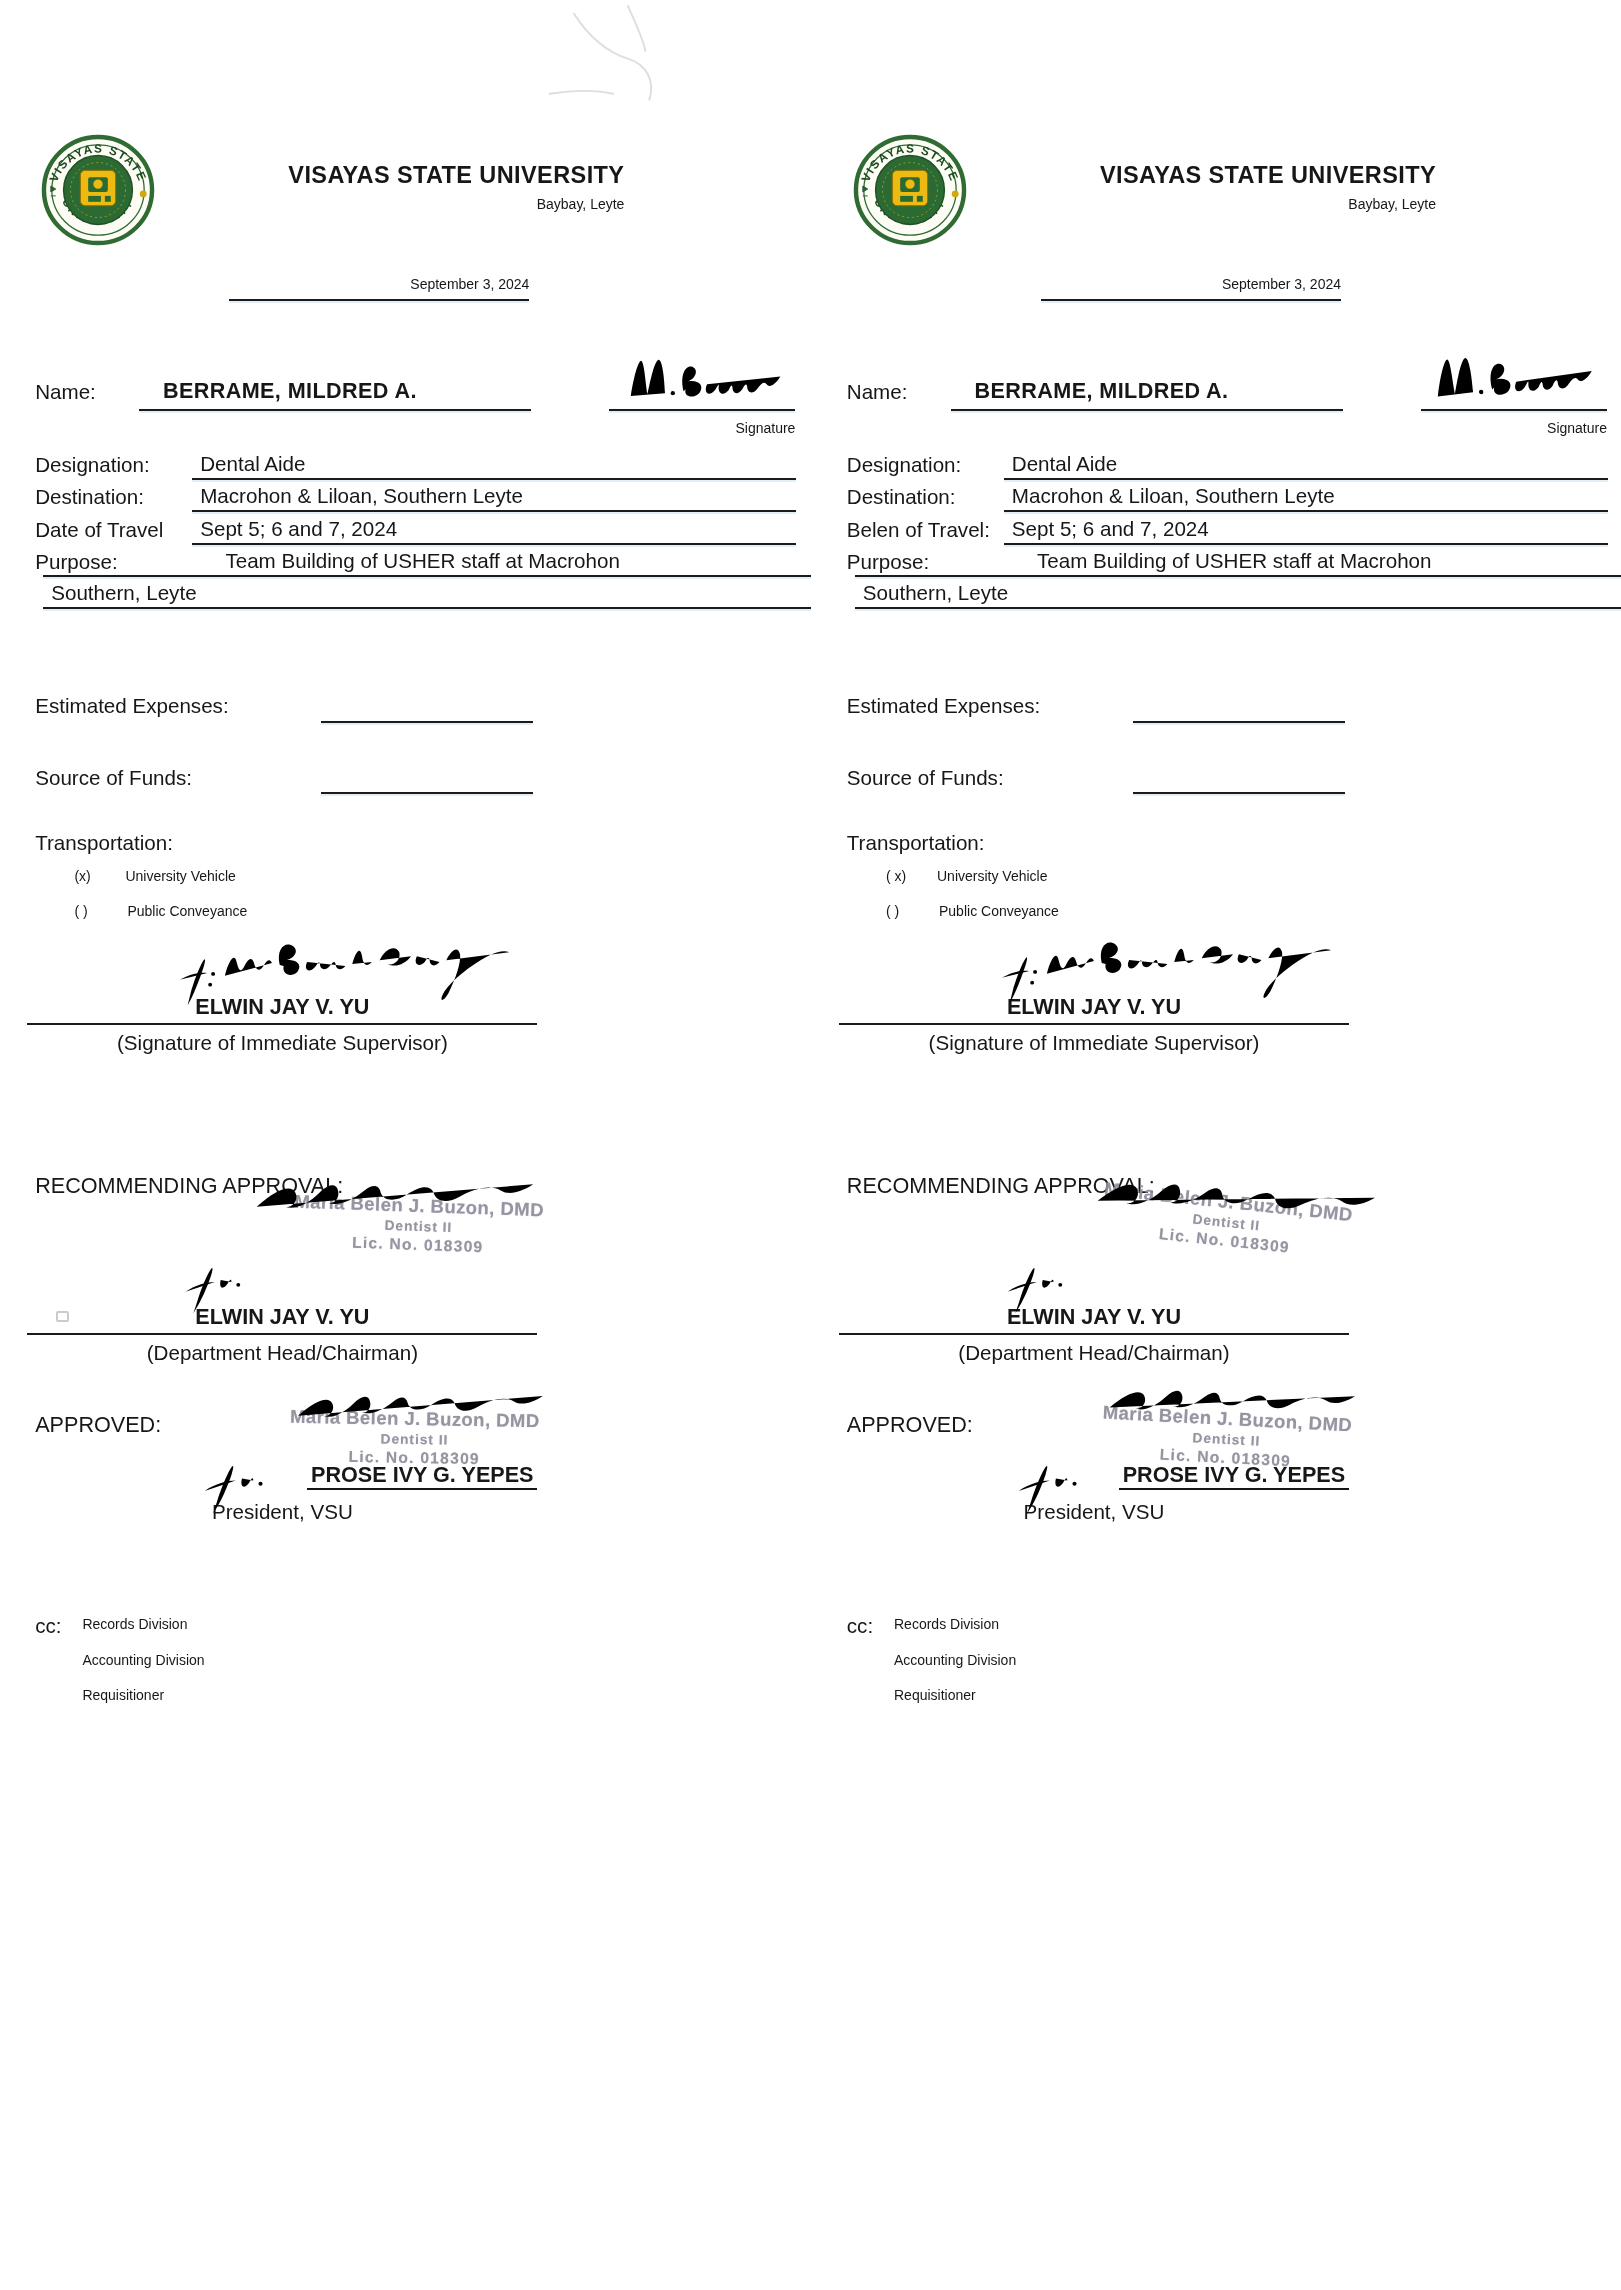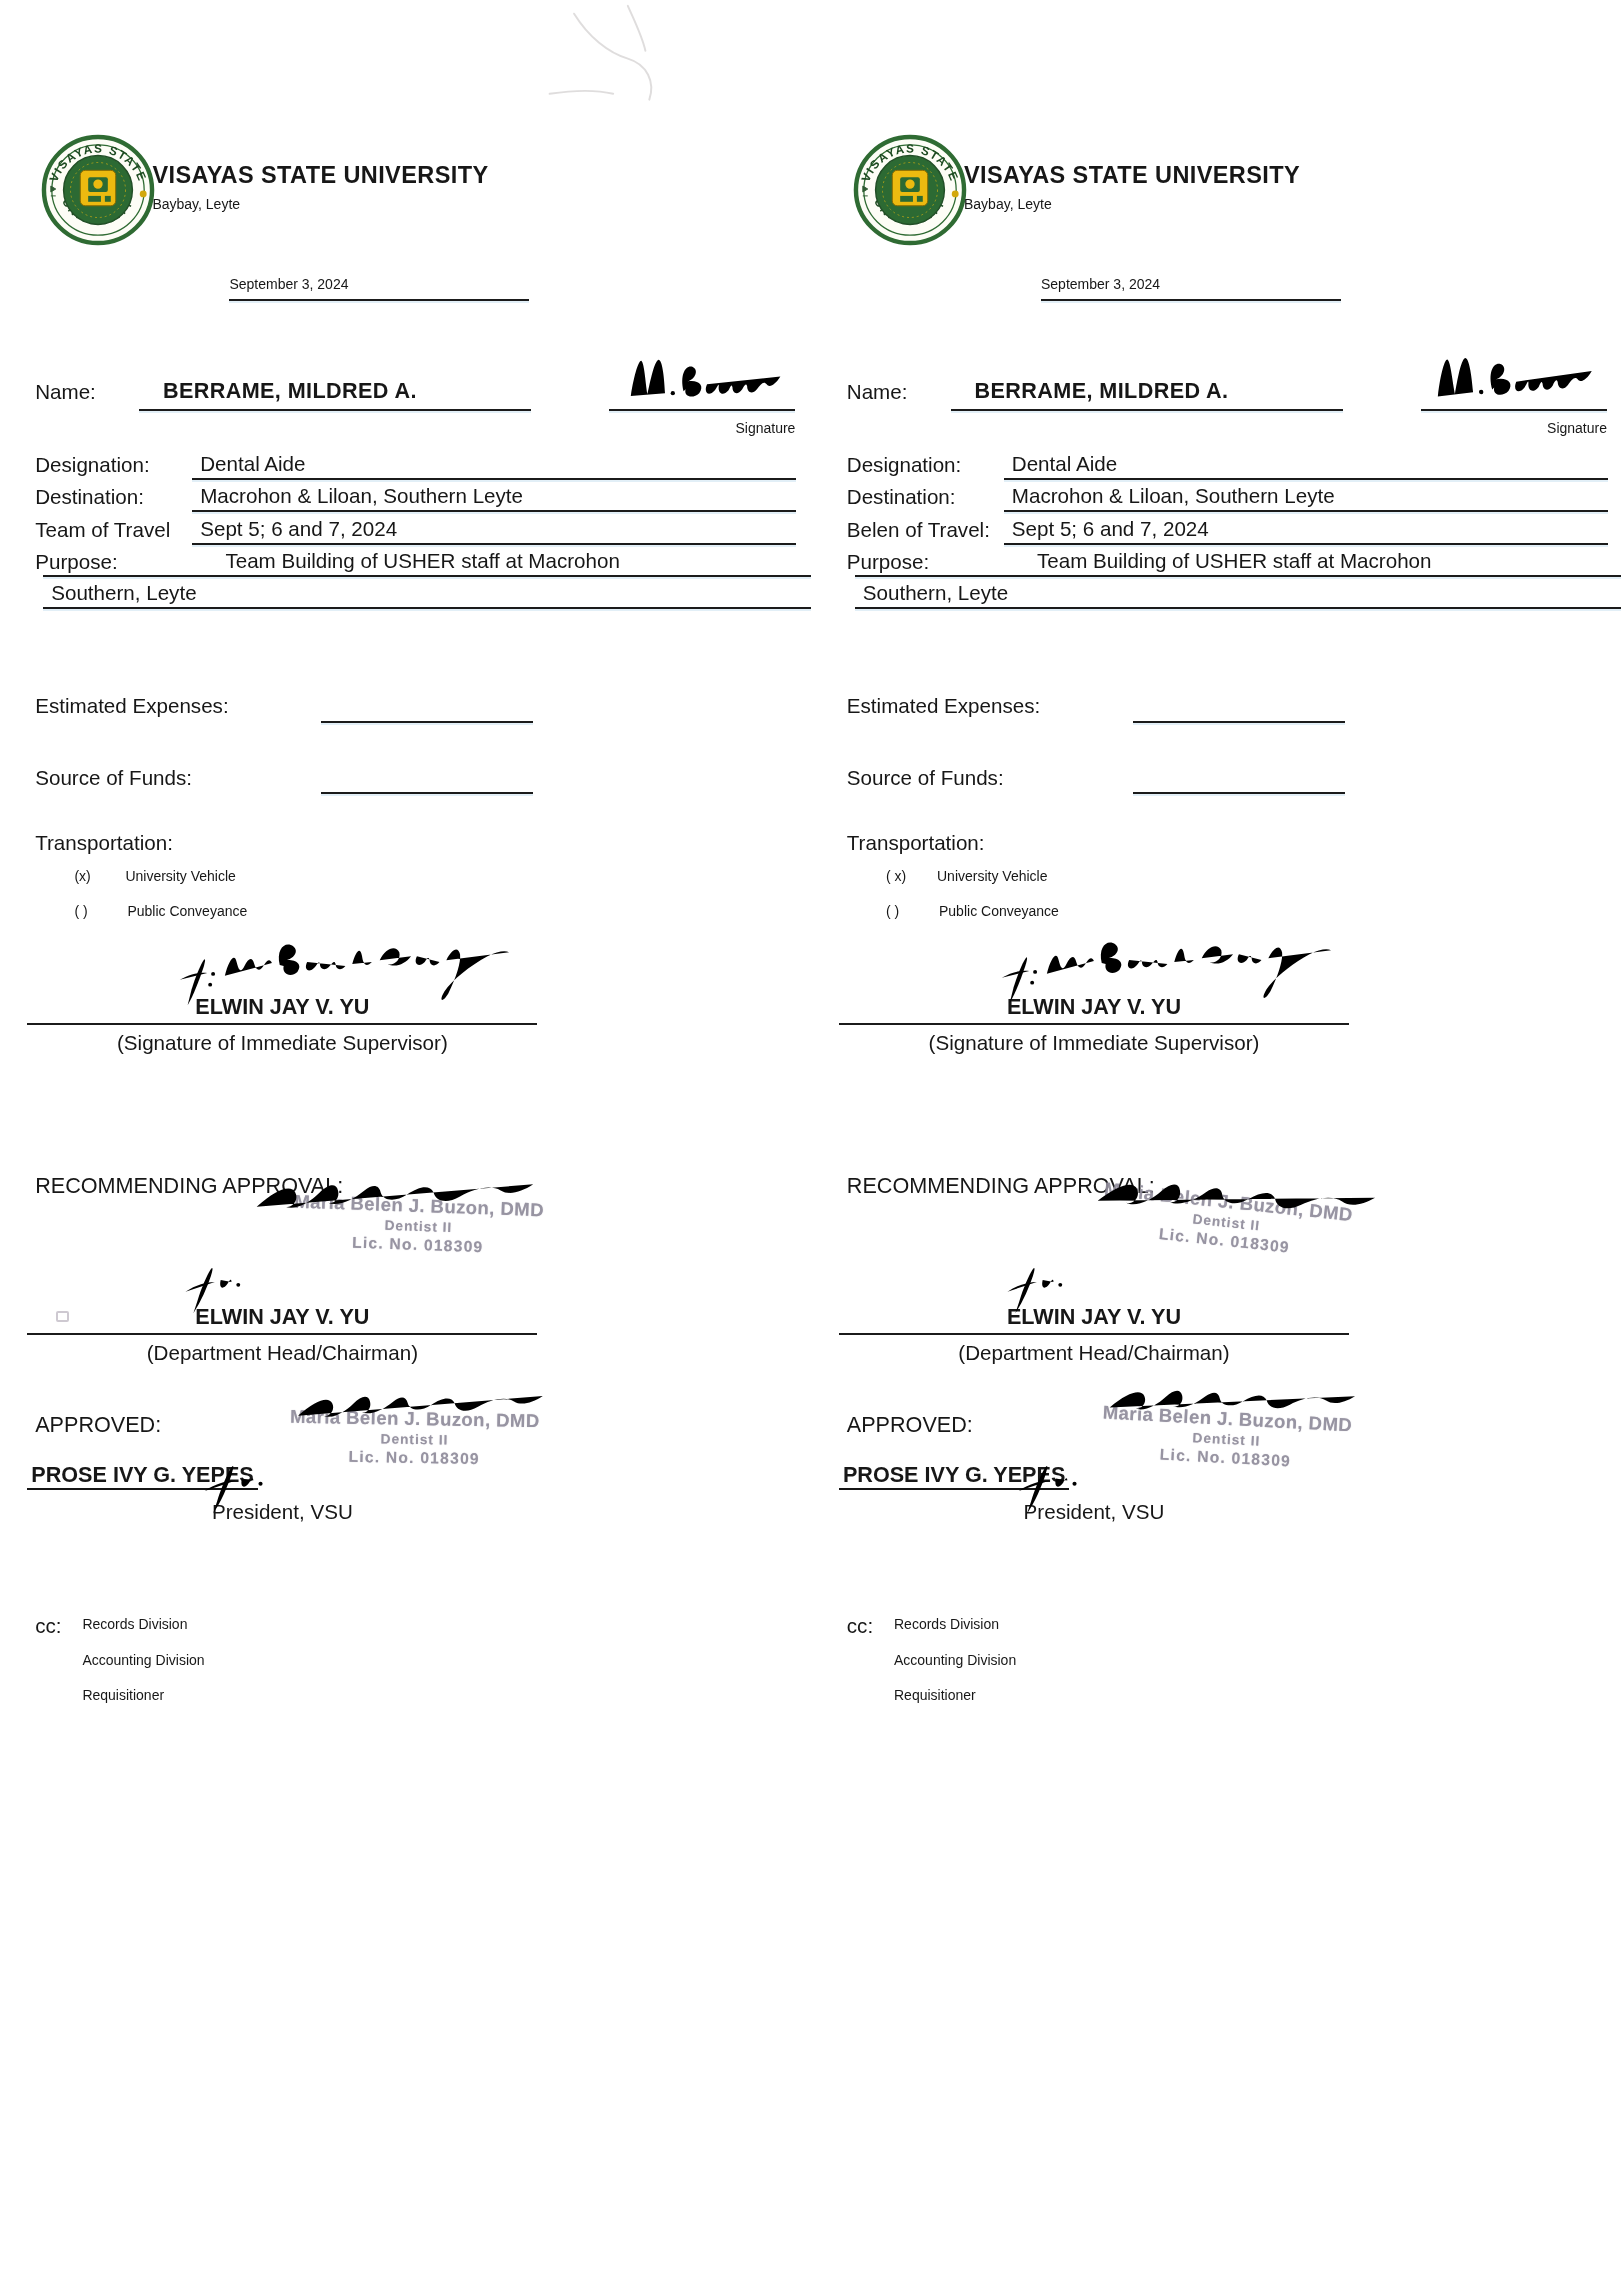--- a/index.html
+++ b/index.html
@@ -4,21 +4,21 @@
 <style>
   *{margin:0;padding:0;box-sizing:border-box}
   html,body{background:#ffffff}
   body{width:1621px;height:2291px;position:relative;overflow:hidden;
        font-family:"Liberation Sans",sans-serif;color:#171717;}
   .col{position:absolute;top:0;width:776px;height:2291px}
   .c1{left:27.4px}.c2{left:839px}
   .abs{position:absolute}
   .t{font-size:14px;line-height:25.5px}
   .b{font-weight:bold}
-  .ctr{text-align:left}
+  .ctr{text-align:right}
   .u{border-bottom:2.5px solid #1b1b1b;box-shadow:0 2px 0 rgba(140,190,225,.25)}
   .fl{position:absolute;left:7.8px;font-size:20.6px;line-height:27.4px}
   .fv{position:absolute;left:165px;width:604px;height:31px;font-size:20.6px;line-height:29px;
       padding-left:7.8px;border-bottom:2.5px solid #1b1b1b;box-shadow:0 2px 0 rgba(140,190,225,.25)}
   .fullv{left:16px;width:768px}
   .nameblock{position:absolute;left:0;width:510px;text-align:center;height:31px;
       border-bottom:2.5px solid #1b1b1b}
   .caption{position:absolute;left:0;width:510px;text-align:center;font-size:20.6px}
   .stamp{position:absolute;width:333px;color:#908c9b;text-align:center;font-weight:bold;
       z-index:1;opacity:.93;text-shadow:0 0 1px rgba(144,140,155,.5)}
@@ -114,21 +114,21 @@
   <div class="abs u" style="left:582px;top:378px;width:186px;height:33px"></div>
   <svg class="ink" style="left:594px;top:345px" width="176" height="65" viewBox="0 0 180 66" aria-label="M. Berran">
       <use href="#sig-m"></use>
     </svg>
   <div class="abs t" style="left:582px;top:416px;width:186px;text-align:right">Signature</div>
 
   <div class="fl" style="top:451px">Designation:</div>
   <div class="fv" style="top:449px">Dental Aide</div>
   <div class="fl" style="top:483px">Destination:</div>
   <div class="fv" style="top:481px">Macrohon &amp; Liloan, Southern Leyte</div>
-  <div class="fl" style="top:516px">Team of Travel</div>
+  <div class="fl" style="top:516px">Date of Travel</div>
   <div class="fv" style="top:514px">Sept 5; 6 and 7,  2024</div>
   <div class="fl" style="top:548px">Purpose:</div>
   <div class="fv fullv" style="top:546px;padding-left:182px">Team Building  of USHER staff at Macrohon</div>
   <div class="fv fullv" style="top:578px;padding-left:7.8px">Southern, Leyte</div>
 
   <div class="fl" style="top:692px">Estimated Expenses:</div>
   <div class="abs u" style="left:294px;top:694px;width:212px;height:29px"></div>
   <div class="fl" style="top:764px">Source of Funds:</div>
   <div class="abs u" style="left:294px;top:765px;width:212px;height:29px"></div>
 

